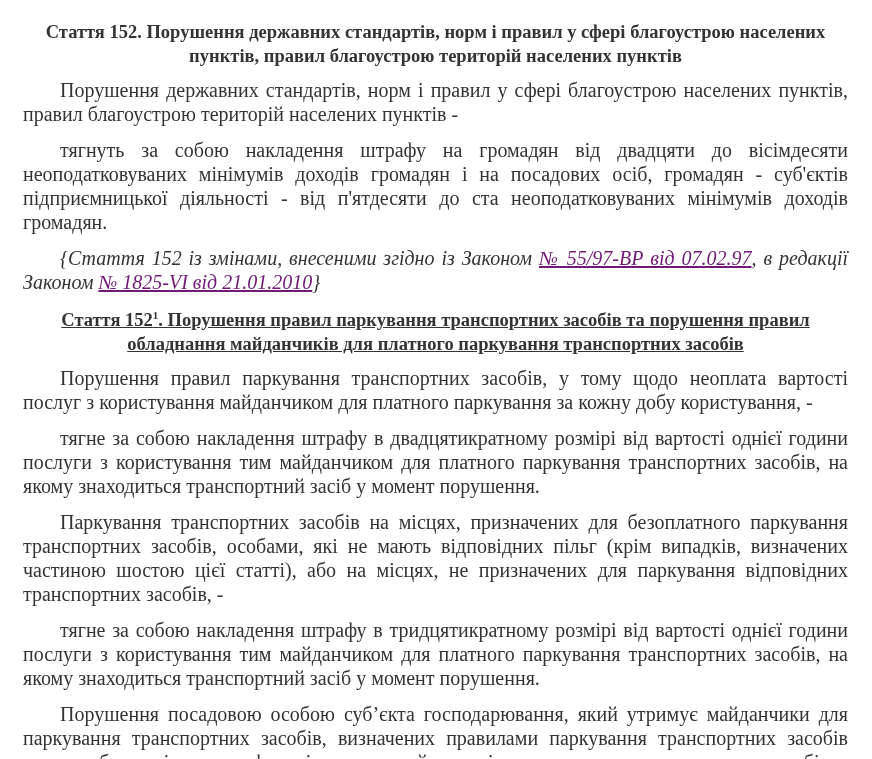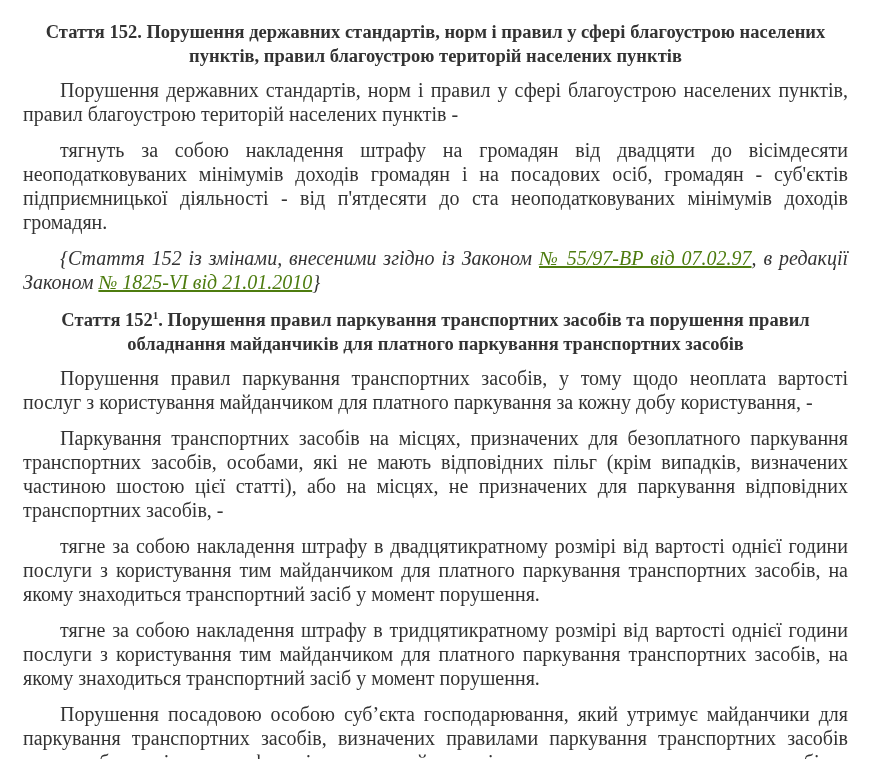--- a/index.html
+++ b/index.html
@@ -36,40 +36,41 @@
       font-size: 20px;
       line-height: 24px;
       text-align: justify;
       text-indent: 37px;
       margin: 0 0 12px 0;
     }
     .note {
       font-style: italic;
     }
     .note a {
-      color: #4d7c0f;
+      color: #701a75;
       text-decoration: underline;
     }
     .title2 {
       margin-top: 14px;
+      text-decoration: underline;
     }
   </style>
 </head>
 <body>
 
 <div class="doc">
 
   <h2 class="article-title">Стаття 152. Порушення державних стандартів, норм і правил у сфері благоустрою населених пунктів, правил благоустрою територій населених пунктів</h2>
 
   <p class="para">Порушення державних стандартів, норм і правил у сфері благоустрою населених пунктів, правил благоустрою територій населених пунктів -</p>
   <p class="para">тягнуть за собою накладення штрафу на громадян від двадцяти до вісімдесяти неоподатковуваних мінімумів доходів громадян і на посадових осіб, громадян - суб'єктів підприємницької діяльності - від п'ятдесяти до ста неоподатковуваних мінімумів доходів громадян.</p>
 
   <p class="para note"><span>{Стаття 152 із змінами, внесеними згідно із Законом </span><a href="#">№ 55/97-ВР від 07.02.97</a><span>, в редакції Законом </span><a href="#">№ 1825-VI від 21.01.2010</a><span>}</span></p>
 
   <h2 class="article-title title2"><span>Стаття 152</span><sup>1</sup><span>. Порушення правил паркування транспортних засобів та порушення правил обладнання майданчиків для платного паркування транспортних засобів</span></h2>
 
   <p class="para">Порушення правил паркування транспортних засобів, у тому щодо неоплата вартості послуг з користування майданчиком для платного паркування за кожну добу користування, -</p>
+  <p class="para">тягне за собою накладення штрафу в двадцятикратному розмірі від вартості однієї години послуги з користування тим майданчиком для платного паркування транспортних засобів, на якому знаходиться транспортний засіб у момент порушення.</p>
   <p class="para">Паркування транспортних засобів на місцях, призначених для безоплатного паркування транспортних засобів, особами, які не мають відповідних пільг (крім випадків, визначених частиною шостою цієї статті), або на місцях, не призначених для паркування відповідних транспортних засобів, -</p>
-  <p class="para">тягне за собою накладення штрафу в двадцятикратному розмірі від вартості однієї години послуги з користування тим майданчиком для платного паркування транспортних засобів, на якому знаходиться транспортний засіб у момент порушення.</p>
   <p class="para">тягне за собою накладення штрафу в тридцятикратному розмірі від вартості однієї години послуги з користування тим майданчиком для платного паркування транспортних засобів, на якому знаходиться транспортний засіб у момент порушення.</p>
   <p class="para">Порушення посадовою особою суб’єкта господарювання, який утримує майданчики для паркування транспортних засобів, визначених правилами паркування транспортних засобів вимог добу розміщення та функціонування майданчиків для паркування транспортних засобів -</p>
 
 </div>
 
 </body></html>

